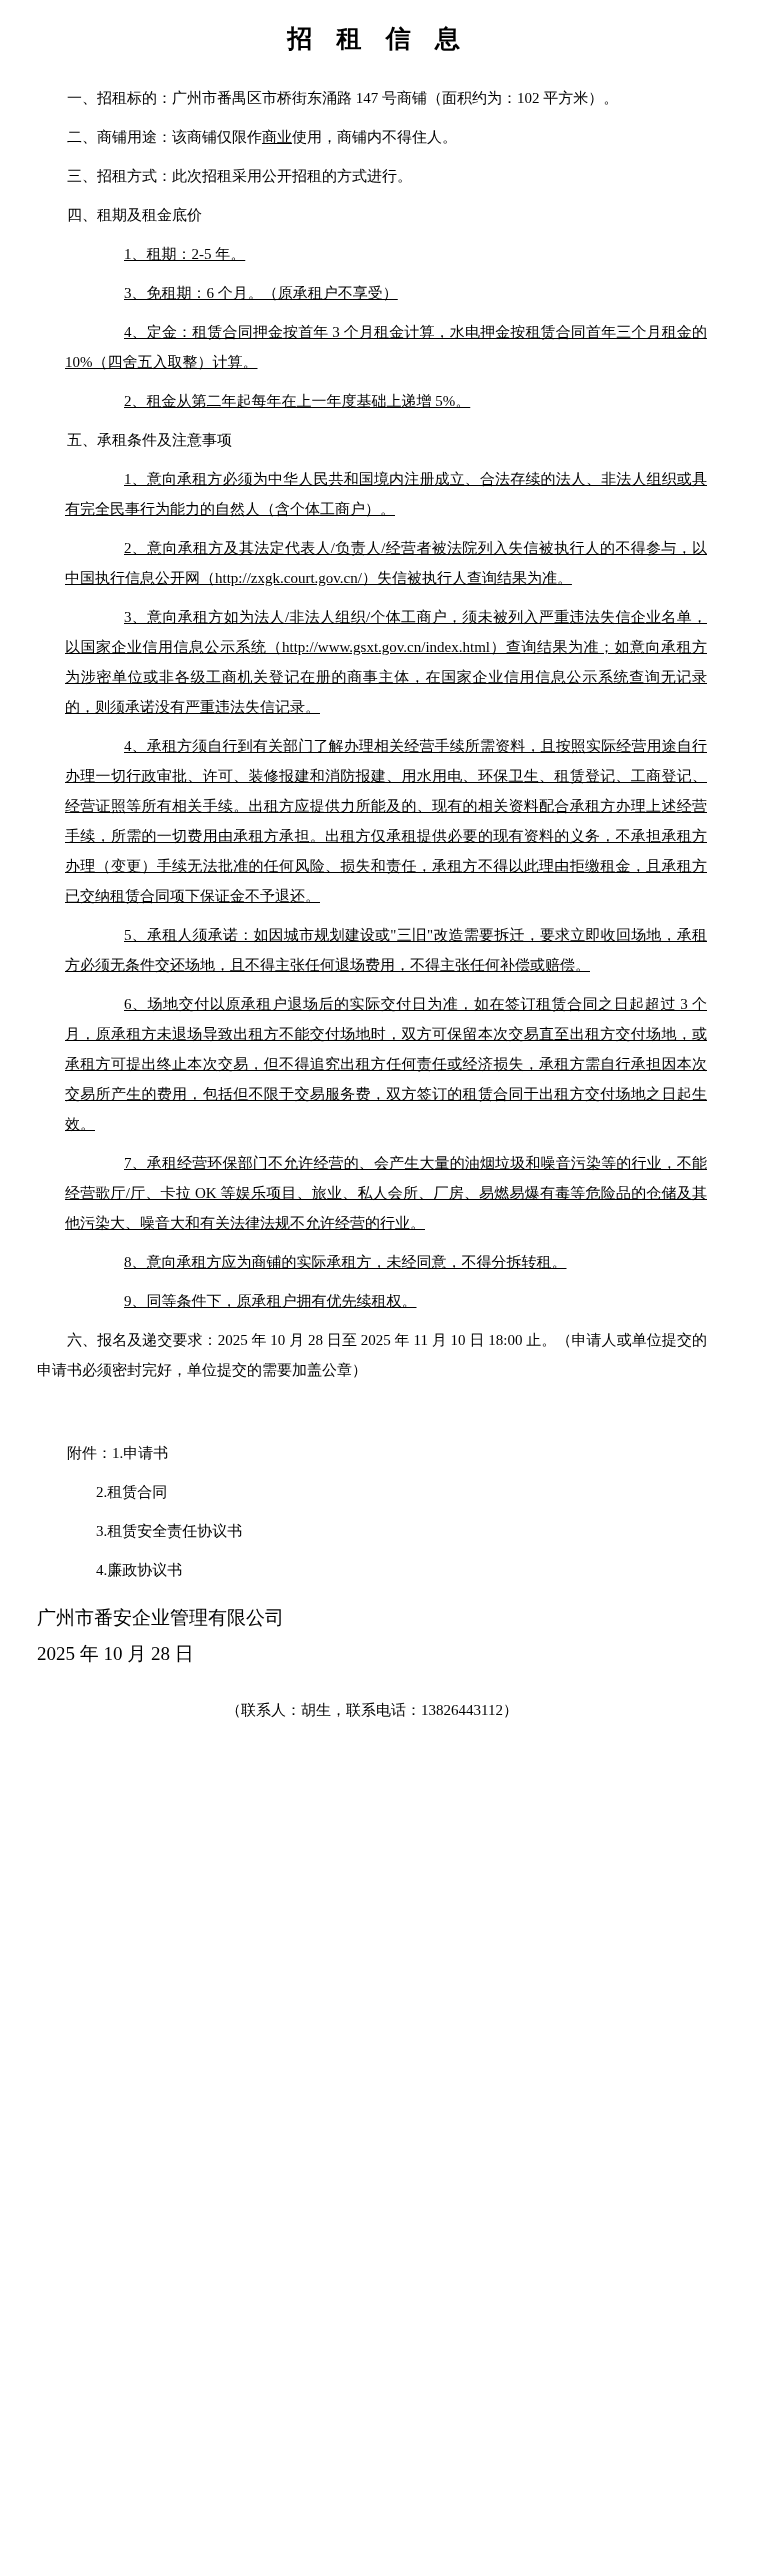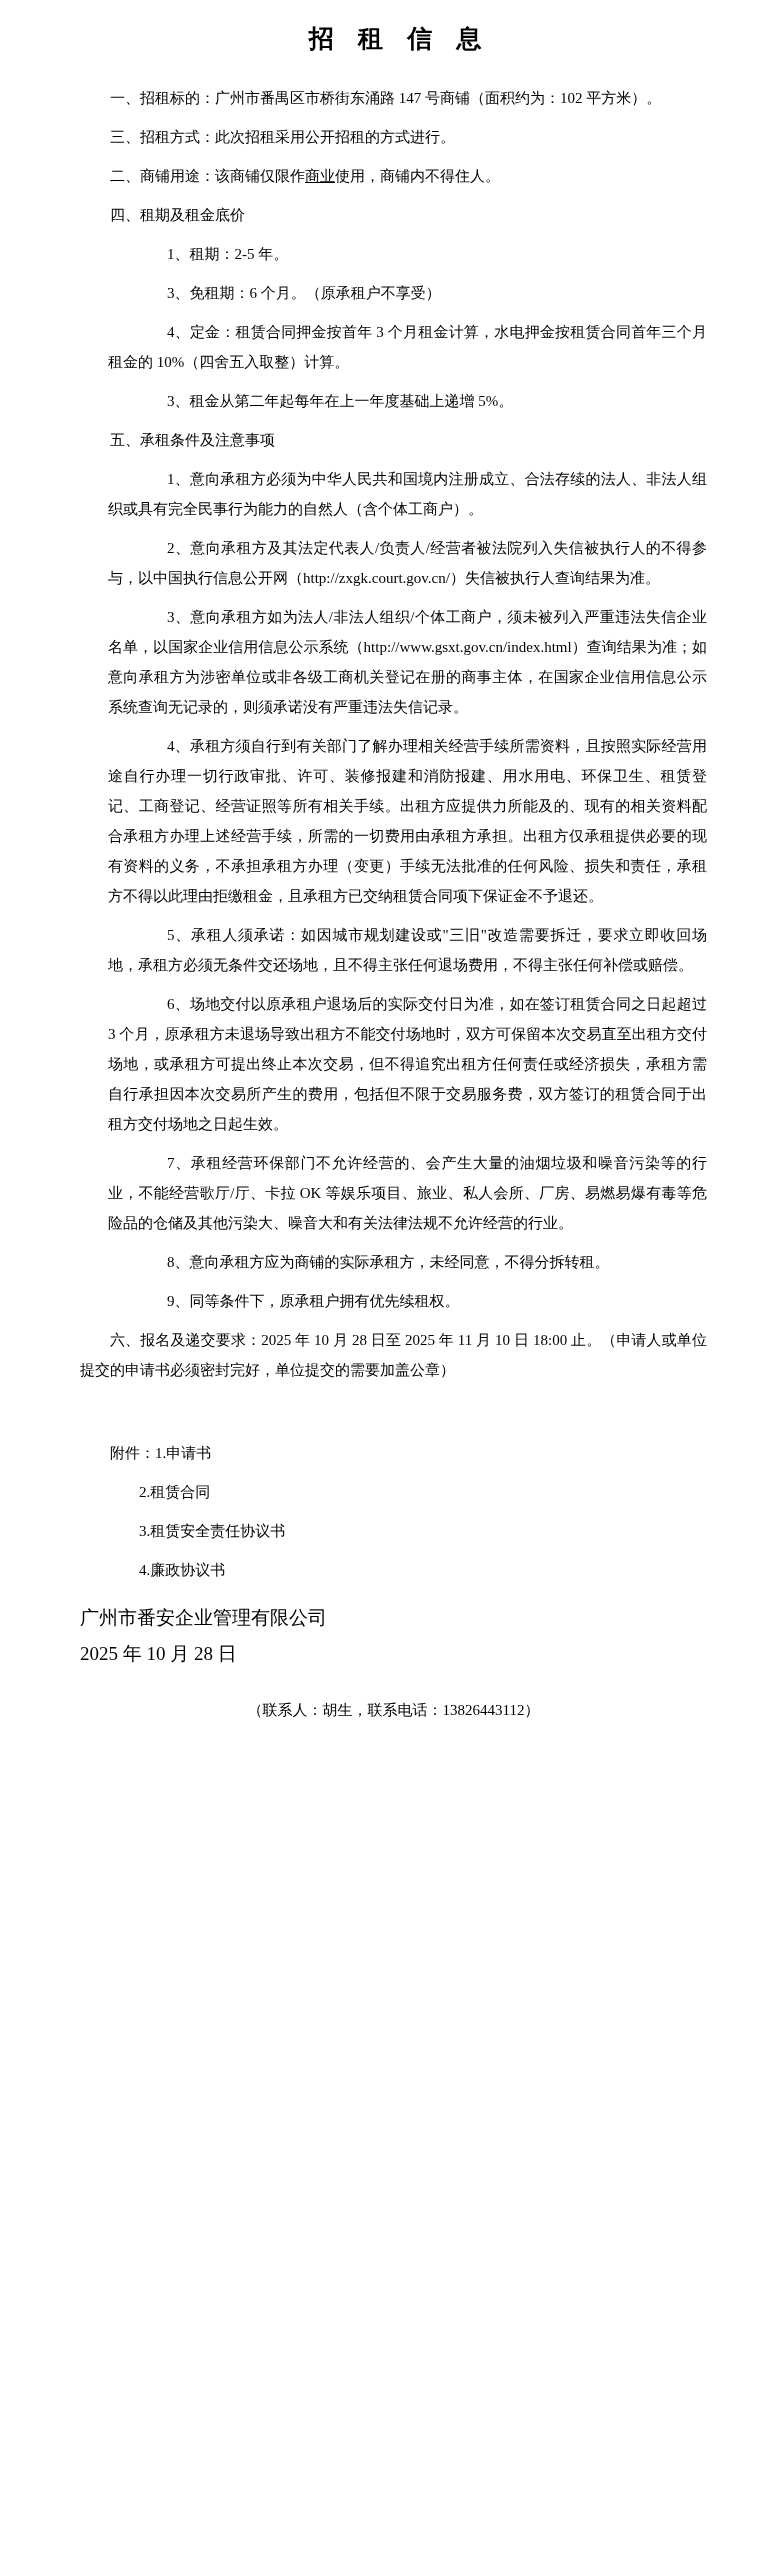--- a/index.html
+++ b/index.html
@@ -9,21 +9,21 @@
   }
   body {
     width: 783px;
     font-family: "Liberation Serif", "DejaVu Serif", serif;
     color: #000000;
   }
   .page {
     width: 780px;
     min-height: 2576px;
     box-sizing: border-box;
-    padding: 14px 61px 20px 80px;
+    padding: 14px 61px 20px 37px;
     background: #ffffff;
     position: relative;
   }
   .doc-title {
     text-align: center;
     font-size: 25px;
     font-weight: bold;
     letter-spacing: 9px;
     margin: 8px 0 28px 0;
     font-family: "Liberation Serif", "DejaVu Serif", serif;
@@ -34,20 +34,21 @@
     line-height: 30px;
     text-align: justify;
     text-justify: inter-ideograph;
   }
   .lvl1 {
     text-indent: 30px;
   }
   .lvl2 {
     text-indent: 59px;
     padding-left: 28px;
+    text-decoration: underline;
   }
   .underline {
     text-decoration: underline;
   }
   .attach-title {
     text-indent: 30px;
     margin-top: 34px;
   }
   .attach-item {
     text-indent: 59px;
@@ -74,31 +75,31 @@
 </style>
 </head>
 <body>
 
 <div class="page">
 
   <div class="doc-title">招 租 信 息</div>
 
   <p class="lvl1">一、招租标的：广州市番禺区市桥街东涌路 147 号商铺（面积约为：102 平方米）。</p>
 
-  <p class="lvl1">三、招租方式：此次招租采用公开招租的方式进行。</p>
-
   <p class="lvl1">
     <span>二、商铺用途：该商铺仅限作</span><span class="underline">商业</span><span>使用，商铺内不得住人。</span>
   </p>
+
+  <p class="lvl1">三、招租方式：此次招租采用公开招租的方式进行。</p>
 
   <p class="lvl1">四、租期及租金底价</p>
   <p class="lvl2">1、租期：2-5 年。</p>
   <p class="lvl2">3、免租期：6 个月。（原承租户不享受）</p>
   <p class="lvl2">4、定金：租赁合同押金按首年 3 个月租金计算，水电押金按租赁合同首年三个月租金的 10%（四舍五入取整）计算。</p>
-  <p class="lvl2">3、租金从第二年起每年在上一年度基础上递增 5%。</p>
+  <p class="lvl2">2、租金从第二年起每年在上一年度基础上递增 5%。</p>
 
   <p class="lvl1">五、承租条件及注意事项</p>
   <p class="lvl2">1、意向承租方必须为中华人民共和国境内注册成立、合法存续的法人、非法人组织或具有完全民事行为能力的自然人（含个体工商户）。</p>
   <p class="lvl2">2、意向承租方及其法定代表人/负责人/经营者被法院列入失信被执行人的不得参与，以中国执行信息公开网（http://zxgk.court.gov.cn/）失信被执行人查询结果为准。</p>
   <p class="lvl2">3、意向承租方如为法人/非法人组织/个体工商户，须未被列入严重违法失信企业名单，以国家企业信用信息公示系统（http://www.gsxt.gov.cn/index.html）查询结果为准；如意向承租方为涉密单位或非各级工商机关登记在册的商事主体，在国家企业信用信息公示系统查询无记录的，则须承诺没有严重违法失信记录。</p>
   <p class="lvl2">4、承租方须自行到有关部门了解办理相关经营手续所需资料，且按照实际经营用途自行办理一切行政审批、许可、装修报建和消防报建、用水用电、环保卫生、租赁登记、工商登记、经营证照等所有相关手续。出租方应提供力所能及的、现有的相关资料配合承租方办理上述经营手续，所需的一切费用由承租方承担。出租方仅承租提供必要的现有资料的义务，不承担承租方办理（变更）手续无法批准的任何风险、损失和责任，承租方不得以此理由拒缴租金，且承租方已交纳租赁合同项下保证金不予退还。</p>
   <p class="lvl2">5、承租人须承诺：如因城市规划建设或"三旧"改造需要拆迁，要求立即收回场地，承租方必须无条件交还场地，且不得主张任何退场费用，不得主张任何补偿或赔偿。</p>
   <p class="lvl2">6、场地交付以原承租户退场后的实际交付日为准，如在签订租赁合同之日起超过 3 个月，原承租方未退场导致出租方不能交付场地时，双方可保留本次交易直至出租方交付场地，或承租方可提出终止本次交易，但不得追究出租方任何责任或经济损失，承租方需自行承担因本次交易所产生的费用，包括但不限于交易服务费，双方签订的租赁合同于出租方交付场地之日起生效。</p>
   <p class="lvl2">7、承租经营环保部门不允许经营的、会产生大量的油烟垃圾和噪音污染等的行业，不能经营歌厅/厅、卡拉 OK 等娱乐项目、旅业、私人会所、厂房、易燃易爆有毒等危险品的仓储及其他污染大、噪音大和有关法律法规不允许经营的行业。</p>
   <p class="lvl2">8、意向承租方应为商铺的实际承租方，未经同意，不得分拆转租。</p>

